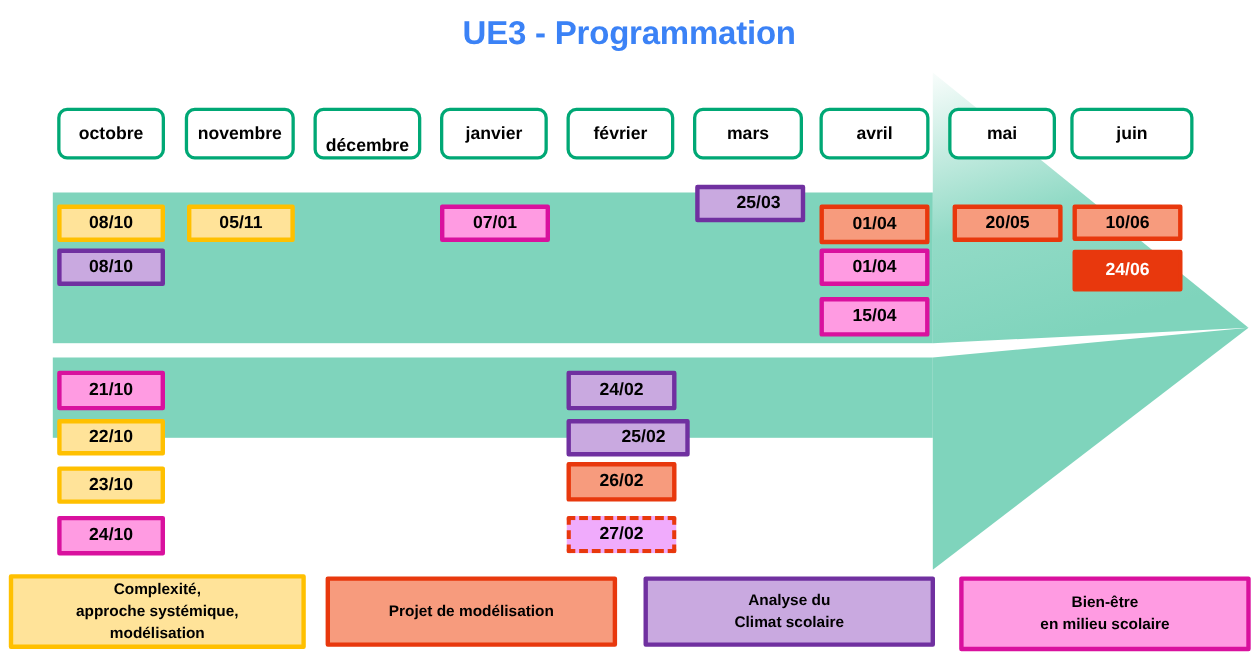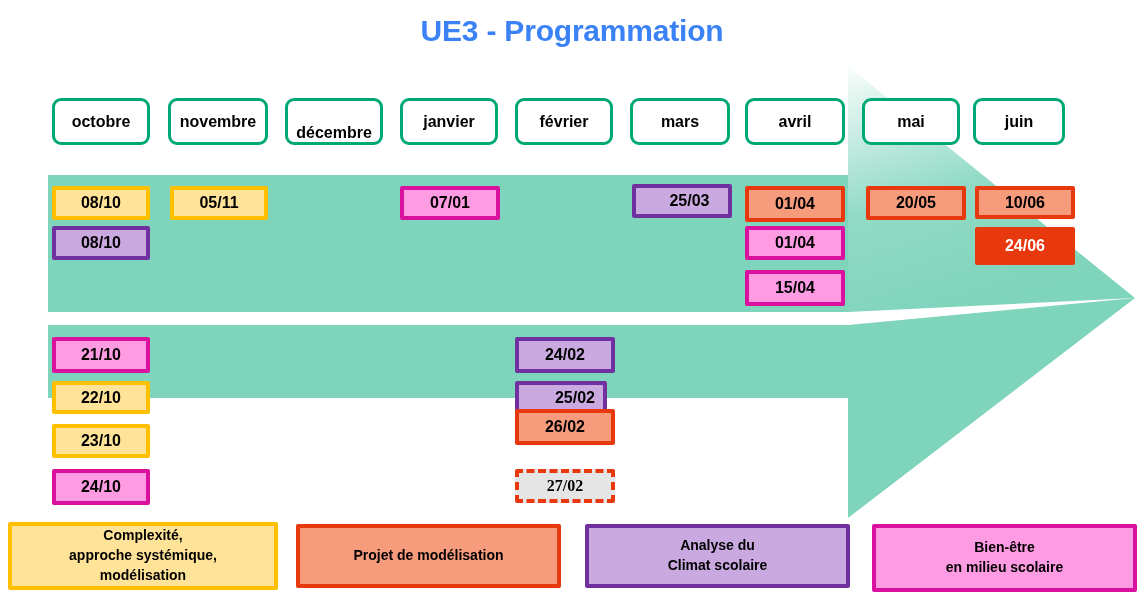--- a/index.html
+++ b/index.html
@@ -34,21 +34,21 @@
     position:absolute;box-sizing:border-box;
     display:flex;align-items:center;justify-content:center;
     font-size:16px;font-weight:bold;color:#000;
     border-style:solid;border-width:4px;border-radius:2px;text-align:right;
   }
   .c-yellow { background:#FFE399; border-color:#FFC000; }
   .c-orange { background:#F79B7D; border-color:#E8380D; }
   .c-purple { background:#C9A9E0; border-color:#7030A0; }
   .c-magenta{ background:#FF9BE2; border-color:#D9119E; }
   .c-orange-solid{ background:#E8380D; border-color:#E8380D; color:#ffffff; }
-  .c-orange-dashed{ background:#e5e5e5; border-color:#E8380D; border-style:dashed;font-family:Liberation Serif, serif; }
+  .c-orange-dashed{ background:#f0abfc; border-color:#E8380D; border-style:dashed; }
 
   
   .legend{
     position:absolute;box-sizing:border-box;
     display:flex;align-items:center;justify-content:center;text-align:center;
     font-size:14px;font-weight:bold;color:#000;line-height:1.42;
     border-style:solid;border-width:4px;border-radius:2px;
     padding:2px 6px;
   }
 </style>
@@ -97,39 +97,39 @@
       </div>
       <div class="month" style="left: 630px; top: 98px; width: 100px;">
         <span>mars</span>
       </div>
       <div class="month" style="left: 745px; top: 98px; width: 100px;">
         <span>avril</span>
       </div>
       <div class="month" style="left: 862px; top: 98px; width: 98px; text-align: right;">
         <span>mai</span>
       </div>
-      <div class="month" style="left: 973px; top: 98px; width: 92px;">
+      <div class="month" style="left: 973px; top: 98px; width: 112px;">
         <span>juin</span>
       </div>
     </div>
 
   <div id="dates-layer">
       <div class="chip c-yellow" style="left: 52px; top: 186px; width: 98px; height: 34px;">
         <span>08/10</span>
       </div>
       <div class="chip c-purple" style="left: 52px; top: 226px; width: 98px; height: 34px;">
         <span>08/10</span>
       </div>
       <div class="chip c-yellow" style="left: 170px; top: 186px; width: 98px; height: 34px;">
         <span>05/11</span>
       </div>
       <div class="chip c-magenta" style="left: 400px; top: 186px; width: 100px; height: 34px;">
         <span>07/01</span>
       </div>
-      <div class="chip c-purple" style="left: 632px; top: 184px; width: 100px; height: 34px; padding-left: 15px;">
+      <div class="chip c-purple" style="left: 632px; top: 168px; width: 100px; height: 34px; padding-left: 15px;">
         <span>25/03</span>
       </div>
       <div class="chip c-orange" style="left: 745px; top: 186px; width: 100px; height: 36px;">
         <span>01/04</span>
       </div>
       <div class="chip c-magenta" style="left: 745px; top: 226px; width: 100px; height: 34px;">
         <span>01/04</span>
       </div>
       <div class="chip c-magenta" style="left: 745px; top: 270px; width: 100px; height: 36px;">
         <span>15/04</span>
@@ -151,24 +151,24 @@
       </div>
       <div class="chip c-yellow" style="left: 52px; top: 424px; width: 98px; height: 34px;">
         <span>23/10</span>
       </div>
       <div class="chip c-magenta" style="left: 52px; top: 469px; width: 98px; height: 36px;">
         <span>24/10</span>
       </div>
       <div class="chip c-purple" style="left: 515px; top: 337px; width: 100px; height: 36px;">
         <span>24/02</span>
       </div>
-      <div class="chip c-purple" style="left: 515px; top: 381px; width: 92px; height: 34px; padding-left: 28px;">
+      <div class="chip c-purple" style="left: 515px; top: 381px; width: 112px; height: 34px; padding-left: 28px;">
         <span>25/02</span>
       </div>
-      <div class="chip c-orange" style="left: 515px; top: 409px; width: 100px; height: 36px;">
+      <div class="chip c-orange" style="left: 515px; top: 420px; width: 100px; height: 36px;">
         <span>26/02</span>
       </div>
       <div class="chip c-orange-dashed" style="left: 515px; top: 469px; width: 100px; height: 34px;">
         <span>27/02</span>
       </div>
     </div>
 
   <div id="legend-layer">
       <div class="legend c-yellow" style="left: 8px; top: 522px; width: 270px; height: 68px;">
         <div><span>Complexité,</span><br><span>approche systémique,</span><br><span>modélisation</span></div>

